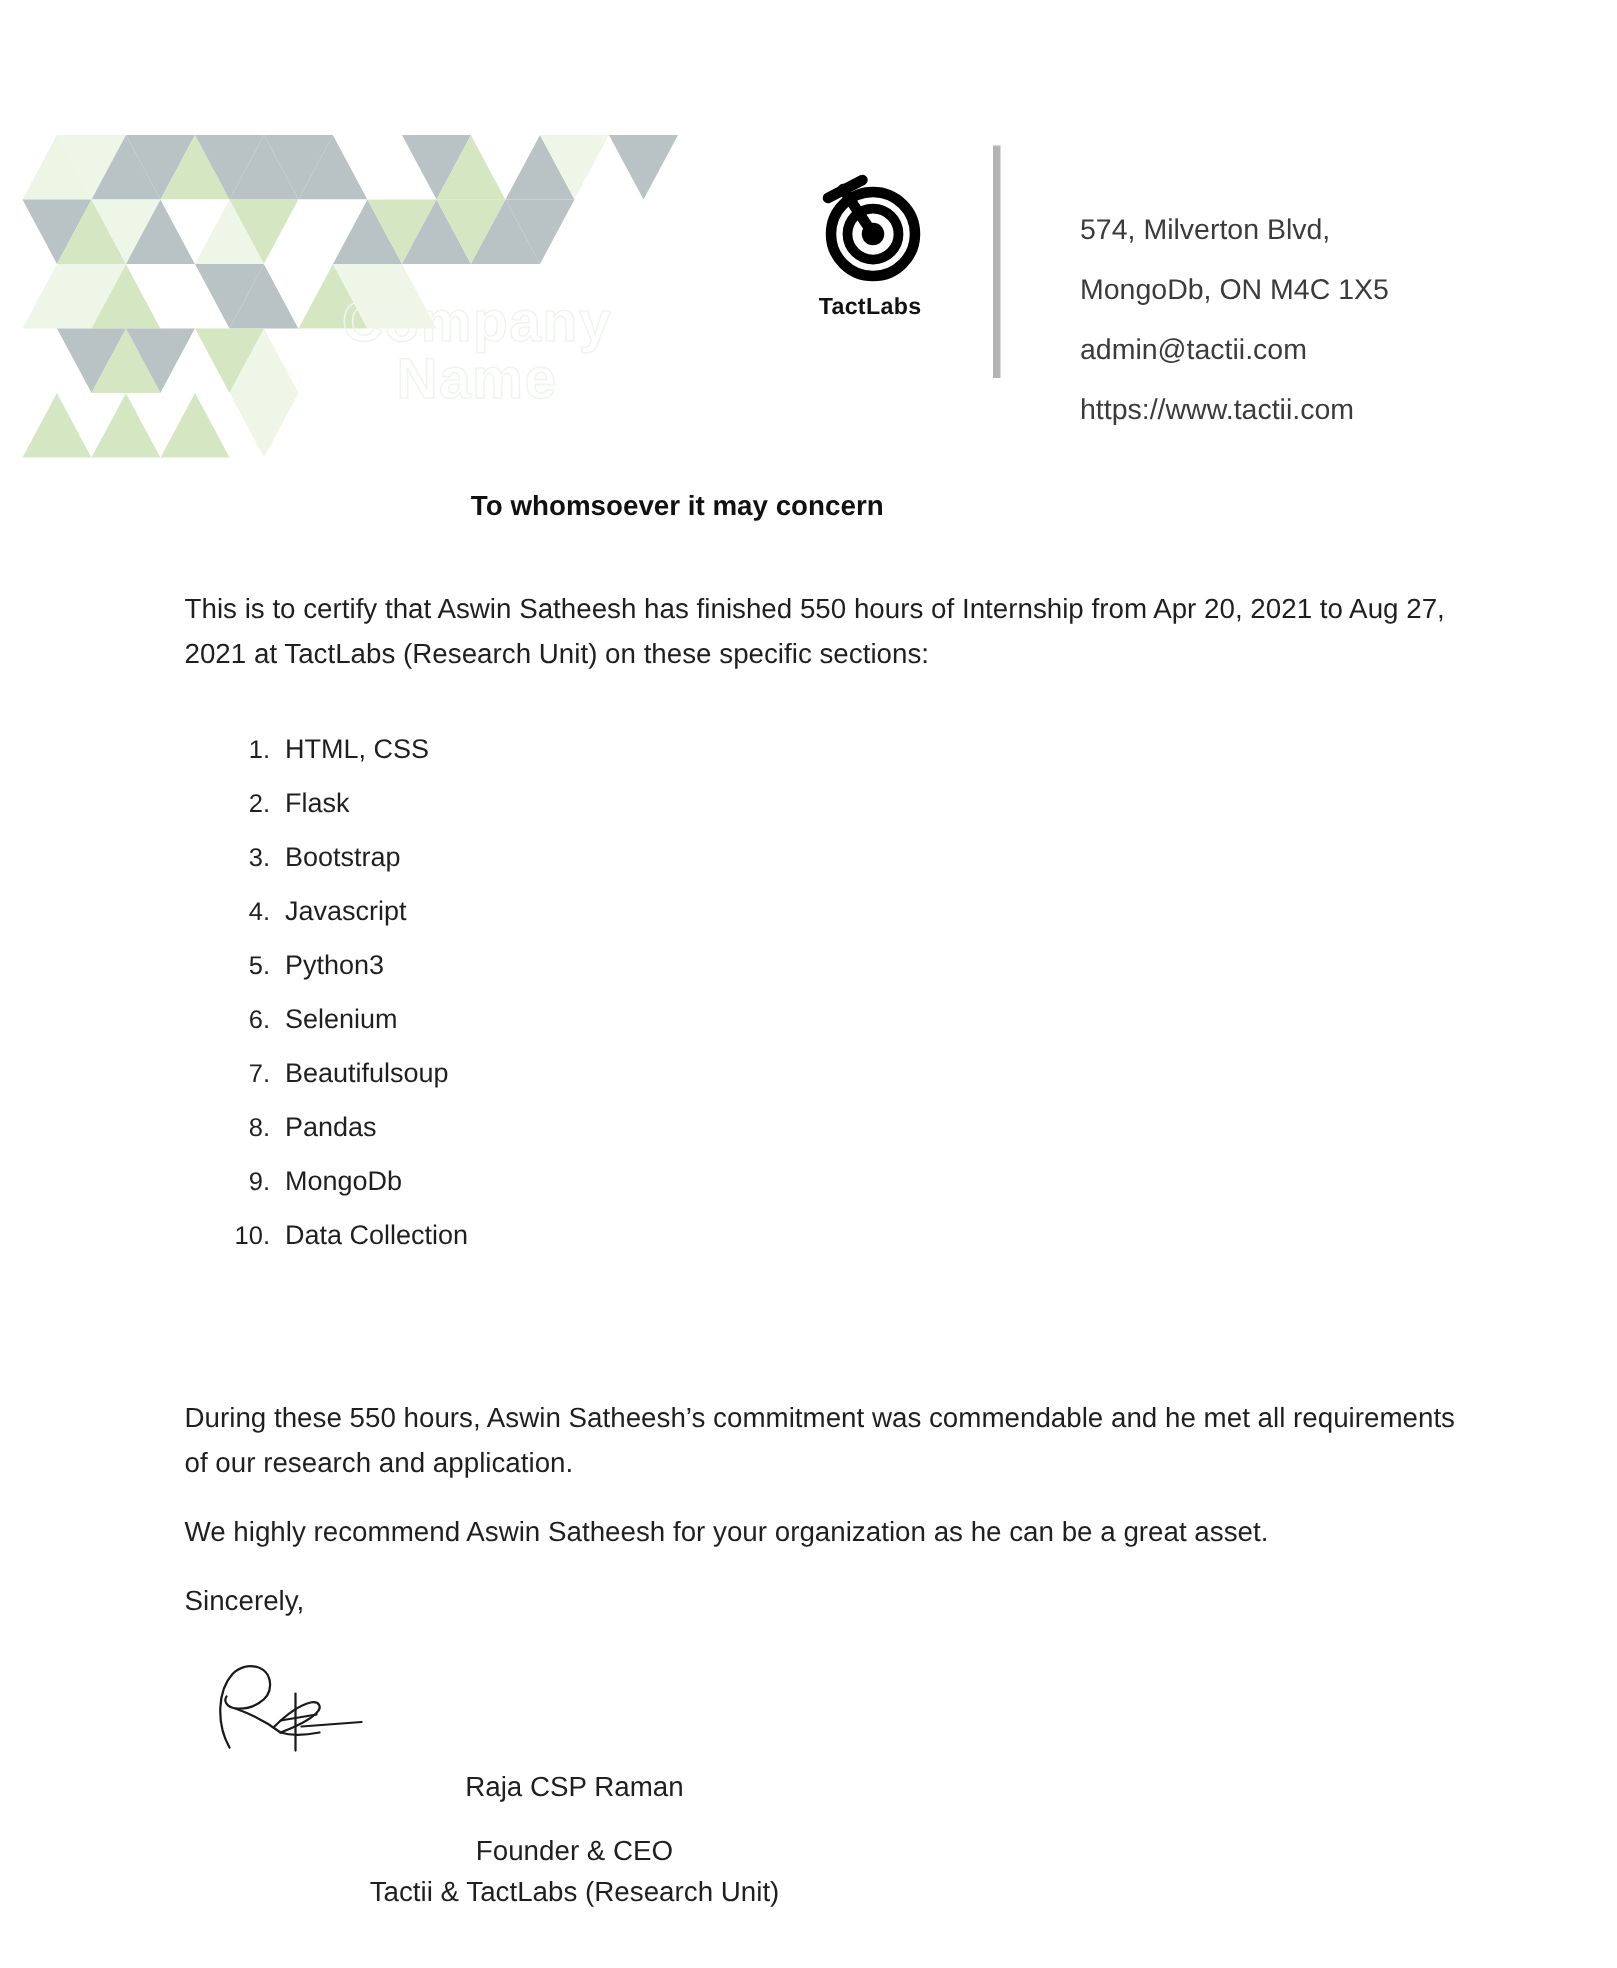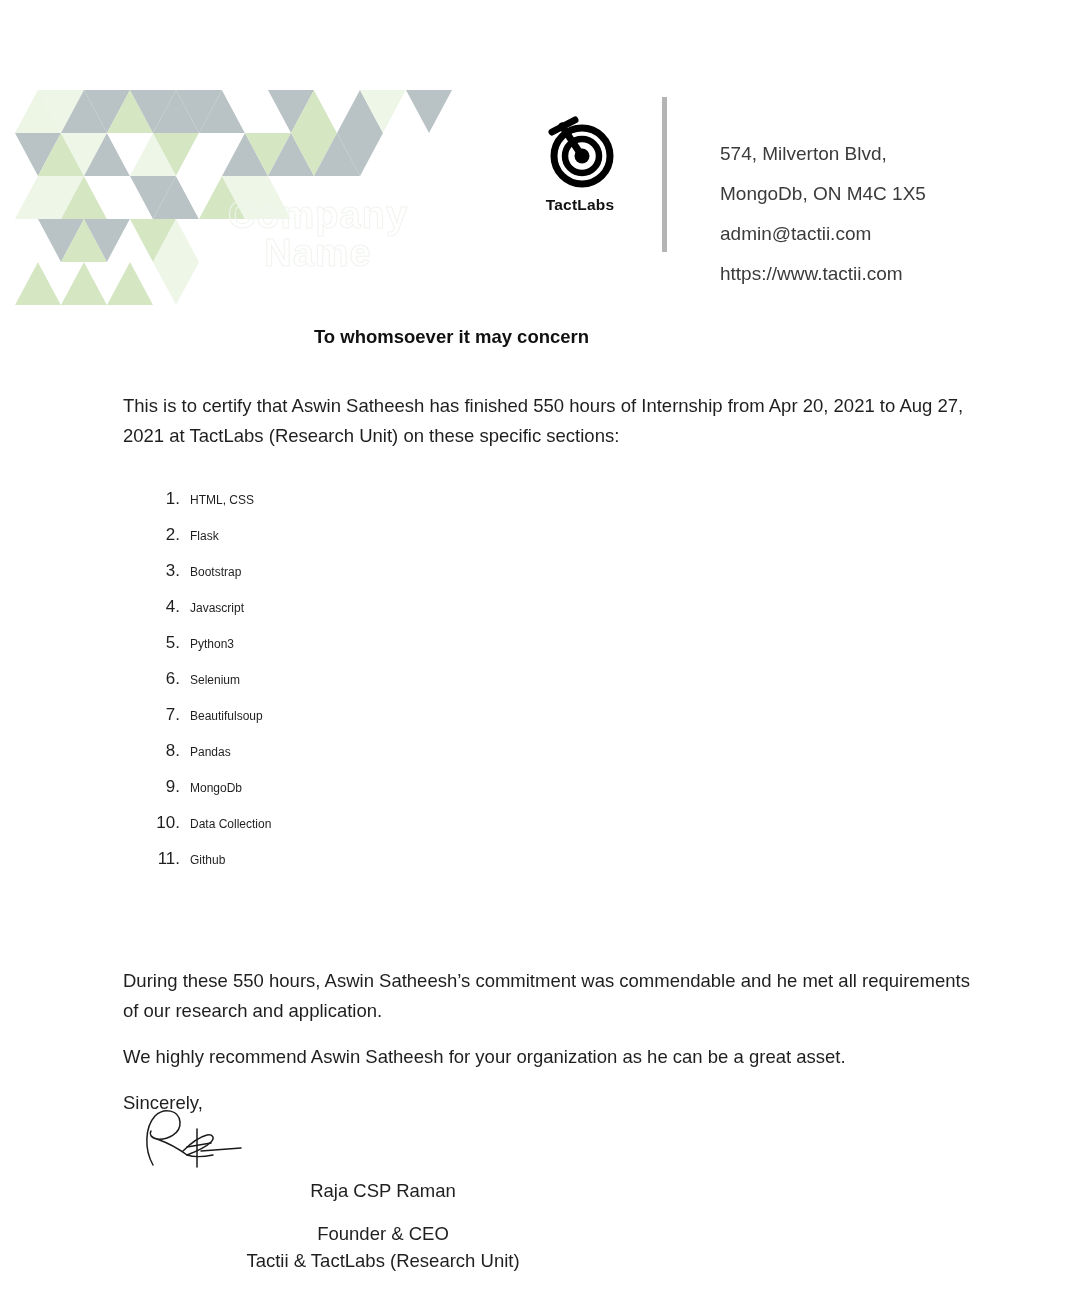--- a/index.html
+++ b/index.html
@@ -124,31 +124,30 @@
   }
   .skill-num {
     width: 57px;
     text-align: right;
     padding-right: 10px;
     font-size: 17px;
     color: #1f1f1f;
     flex: 0 0 auto;
   }
   .skill-label {
-    font-size: 12px;
+    font-size: 18px;
     color: #1f1f1f;
   }
 
   
   #closing {
     position: absolute;
     left: 123px;
     top: 930px;
     width: 850px;
-    margin-top: 36px;
   }
   #closing p {
     margin: 0 0 16px 0;
     font-size: 18.5px;
     line-height: 30px;
     color: #1f1f1f;
   }
 
   
   #signature-block {
@@ -322,24 +321,20 @@
     <span class="skill-label">Pandas</span>
   </div>
   <div class="skill-row">
     <span class="skill-num">9.</span>
     <span class="skill-label">MongoDb</span>
   </div>
   <div class="skill-row">
     <span class="skill-num">10.</span>
     <span class="skill-label">Data Collection</span>
   </div>
-  <div class="skill-row">
-    <span class="skill-num">11.</span>
-    <span class="skill-label">Github</span>
-  </div>
 </div>
 
 <div id="closing">
   <p>During these 550 hours, Aswin Satheesh’s commitment was commendable and he met all requirements of our research and application.</p>
   <p>We highly recommend Aswin Satheesh  for your organization as he can be a great asset.</p>
   <p>Sincerely,</p>
 </div>
 
 <div id="signature-block">
   <svg id="signature-mark" width="115" height="65" viewBox="0 0 115 65">

